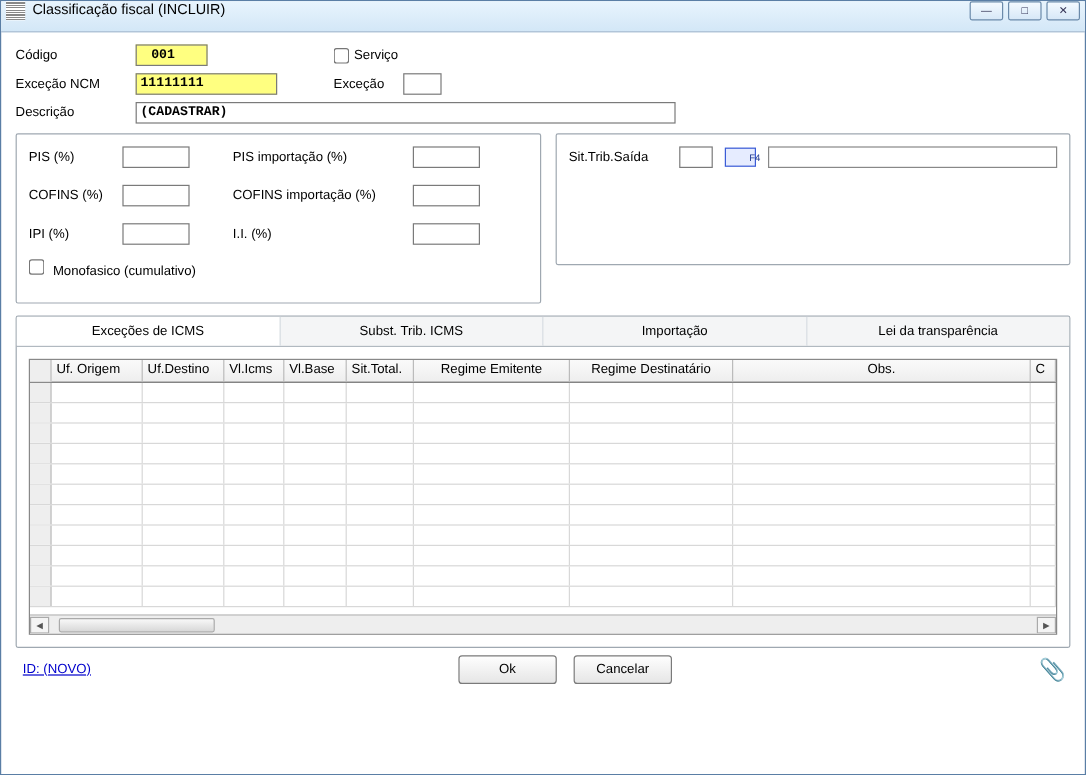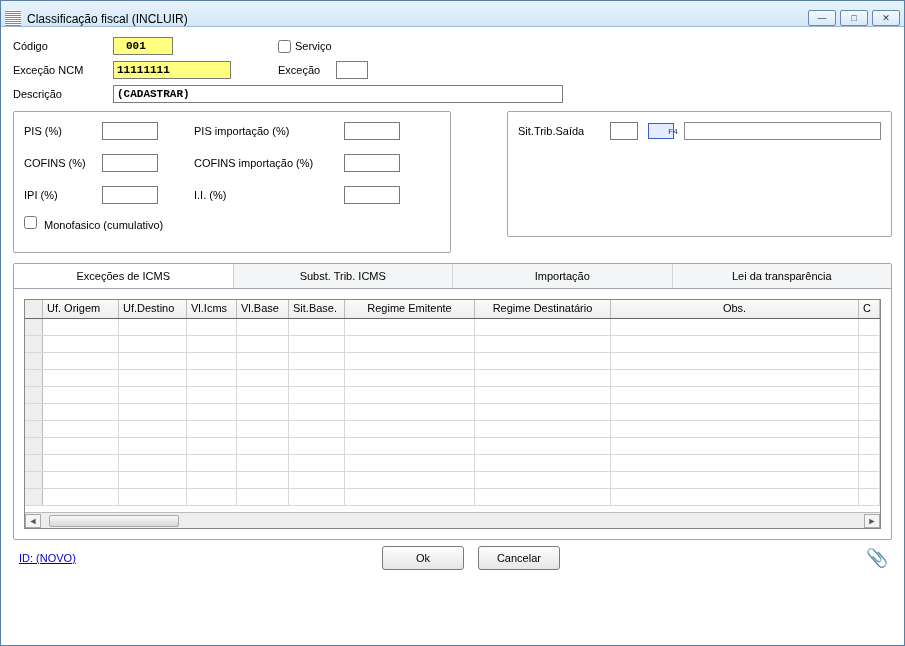--- a/index.html
+++ b/index.html
@@ -11,21 +11,21 @@
   height: 646px;
   overflow: hidden;
   color: #000;
 }
 .window { width: 905px; height: 646px; border: 1px solid #5a7ea5; background: #fff; position: relative; }
 .titlebar {
   height: 26px;
   background: linear-gradient(to bottom, #e8f4fd, #d3e7f7);
   border-bottom: 1px solid #a0b8d0;
   display: flex;
-  align-items: flex-end;
+  align-items: flex-start;
   padding: 0 4px;
 }
 .title-icon {
   width: 16px; height: 16px;
   background: repeating-linear-gradient(0deg,#888 0 1px,#fff 1px 2px);
   margin-right: 6px;
 }
 .title-text { flex: 1; color: #000; font-size: 12px; }
 .win-btns { display: flex; gap: 4px; }
 .win-btn {
@@ -52,21 +52,21 @@
 .inp-yellow { background: #ffff80; }
 .mono { font-family: "Courier New", monospace; font-weight: bold; }
 .chk { width: 13px; height: 13px; margin-right: 4px; }
 .panelset { display: flex; gap: 12px; margin-top: 8px; }
 .panel {
   border: 1px solid #9fa8b1;
   border-radius: 2px;
   padding: 10px 10px 6px 10px;
 }
 .panel-left { width: 438px; height: 142px; }
-.panel-right { flex: 1; height: 126px; margin-left: 44px; }
+.panel-right { flex: 1; height: 110px; }
 .tax-grid { display: grid; grid-template-columns: 78px 72px 20px 150px 52px; row-gap: 14px; align-items: center; }
 .tax-grid .inp { width: 56px; }
 .sit-row { display: flex; align-items: center; gap: 10px; }
 .sit-row .inp-small { width: 28px; }
 .sit-lookup {
   width: 14px; height: 16px; border: 1px solid #3b5cd6; background: #e6ecff;
   font-size: 8px; display:flex; align-items:center; justify-content:center; color:#223a8f;
   cursor: pointer;
   padding-left: 24px;
 }
@@ -206,21 +206,21 @@
       </div>
       <div class="tab-body">
 
         <div class="grid">
           <div class="grid-header">
             <div class="gh rowhead"></div>
             <div class="gh" style="width:76px">Uf. Origem</div>
             <div class="gh" style="width:68px">Uf.Destino</div>
             <div class="gh" style="width:50px">Vl.Icms</div>
             <div class="gh" style="width:52px">Vl.Base</div>
-            <div class="gh" style="width:56px">Sit.Base.</div>
+            <div class="gh" style="width:56px">Sit.Total.</div>
             <div class="gh" style="width:130px;text-align:center">Regime Emitente</div>
             <div class="gh" style="width:136px;text-align:center">Regime Destinatário</div>
             <div class="gh" style="width:248px;text-align:center">Obs.</div>
             <div class="gh" style="flex:1">C</div>
           </div>
           <div class="grid-body">
 
             <div class="gr">
                 <div class="gc rowhead"></div>
                 <div class="gc" style="width:76px"></div>

